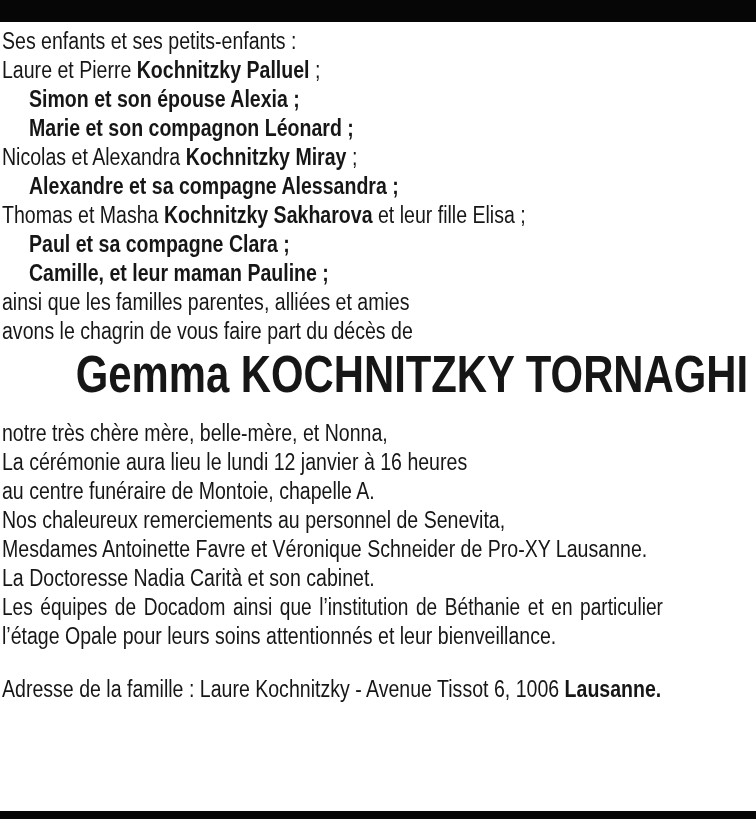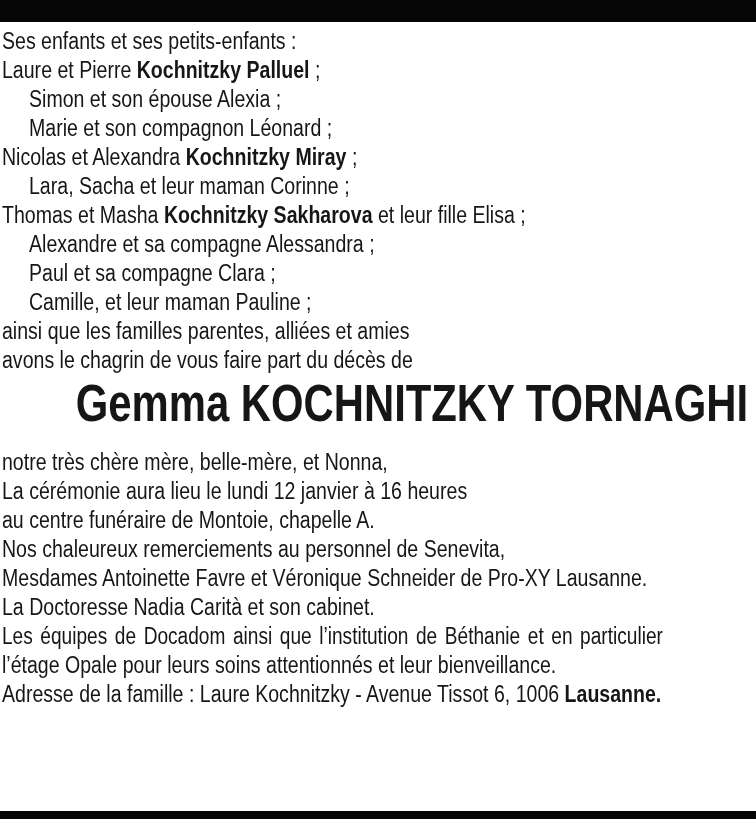--- a/index.html
+++ b/index.html
@@ -28,21 +28,21 @@
     left: 0;
     width: 756px;
     padding: 5px 0 8px 2px;
     border-radius: 13px;
   }
   .ln {
     line-height: 29px;
     font-size: 23px;
     white-space: nowrap;
   }
-  .ln.indent { padding-left: 27px; }
+  .ln.indent { padding-left: 27px; font-weight: bold; }
   .c {
     display: inline-block;
     transform: scaleX(0.85);
     transform-origin: 0 50%;
     white-space: nowrap;
   }
   .bold { font-weight: 700; }
   .title-line {
     text-align: center;
     line-height: 56px;
@@ -53,21 +53,21 @@
     font-size: 51px;
     font-weight: 700;
     transform: scaleX(0.82);
     transform-origin: 50% 50%;
     letter-spacing: 0;
   }
   .just .c {
     transform: scaleX(0.83);
     word-spacing: 0.12em;
   }
-  .address-line { }
+  .address-line { margin-top: 24px; }
 </style>
 </head>
 <body>
 
 <div class="sheet">
   <div class="bar bar-top"></div>
 
   <div class="content">
 
     <div class="ln">
@@ -80,29 +80,26 @@
     <div class="ln indent">
       <span class="c">Simon et son épouse Alexia ;</span>
     </div>
     <div class="ln indent">
       <span class="c">Marie et son compagnon Léonard ;</span>
     </div>
 
     <div class="ln">
       <span class="c"><span>Nicolas et Alexandra </span><span class="bold">Kochnitzky Miray</span><span> ;</span></span>
     </div>
+
     <div class="ln indent">
-      <span class="c">Lara, Sacha et leur maman Corinne ;</span>
+      <span class="c">Alexandre et sa compagne Alessandra ;</span>
     </div>
-
     <div class="ln">
       <span class="c"><span>Thomas et Masha </span><span class="bold">Kochnitzky Sakharova</span><span> et leur fille Elisa ;</span></span>
-    </div>
-    <div class="ln indent">
-      <span class="c">Alexandre et sa compagne Alessandra ;</span>
     </div>
     <div class="ln indent">
       <span class="c">Paul et sa compagne Clara ;</span>
     </div>
     <div class="ln indent">
       <span class="c">Camille, et leur maman Pauline ;</span>
     </div>
 
     <div class="ln">
       <span class="c">ainsi que les familles parentes, alliées et amies</span>

